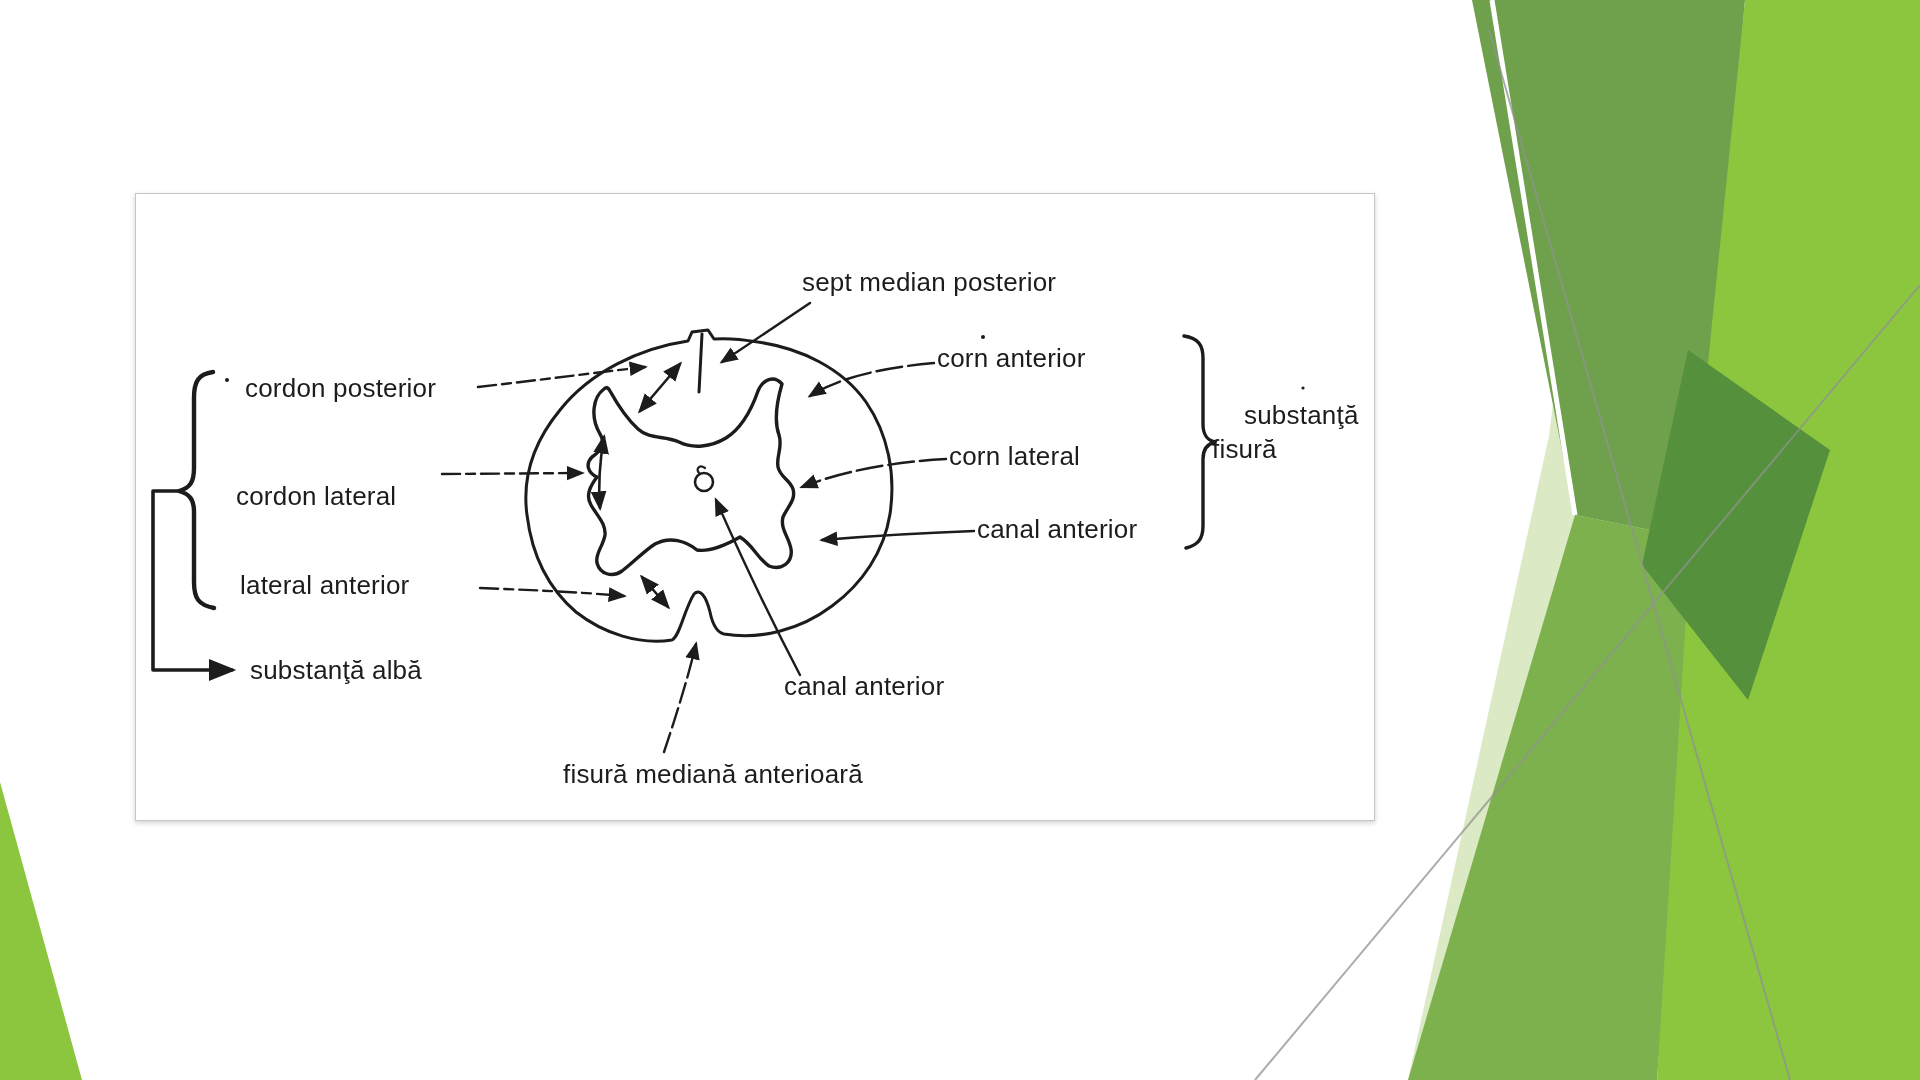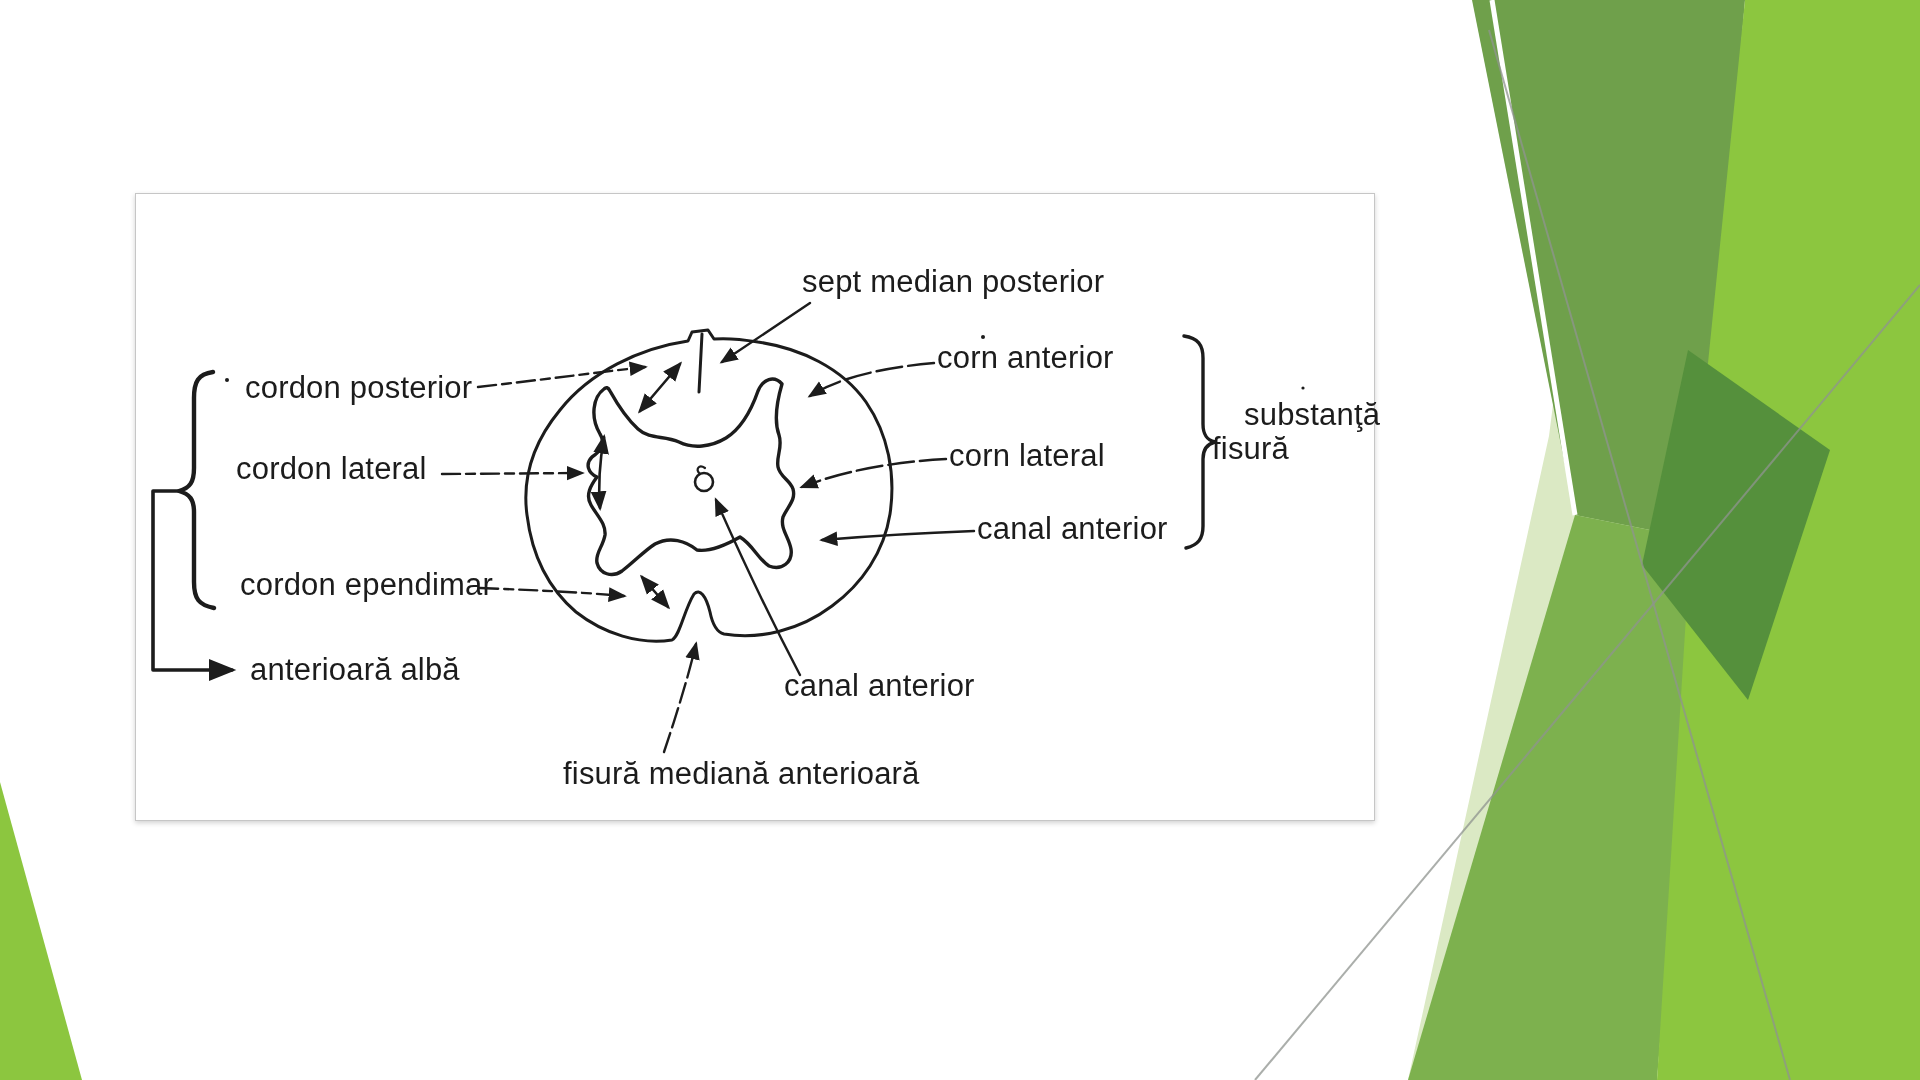--- a/index.html
+++ b/index.html
@@ -11,21 +11,21 @@
   #bg-shapes, #diagram-strokes{
     position:absolute;left:0;top:0;width:1920px;height:1080px;pointer-events:none;
   }
   #panel{
     position:absolute;left:135px;top:193px;width:1238px;height:626px;
     background:#ffffff;border:1px solid #c6c6c6;
     box-shadow:0 2px 5px rgba(0,0,0,.18);
   }
   .label{
     position:absolute;white-space:nowrap;color:#1c1c1c;
-    font-size:31px;line-height:34px;letter-spacing:.2px;
+    font-size:26px;line-height:34px;letter-spacing:.2px;
   }
 </style>
 </head>
 <body>
 
 <svg id="bg-shapes" viewBox="0 0 1920 1080" xmlns="http://www.w3.org/2000/svg">
   <polygon points="1588,128 1660,430 1700,690 1470,1080 1408,1080 1549,436" fill="#DBE9C4"></polygon>
   <polygon points="1472,0 1745,0 1700,540 1575,515" fill="#6FA04B"></polygon>
   <polygon points="1575,515 1700,540 1657,1080 1408,1080" fill="#7DB14E"></polygon>
   <polygon points="1745,0 1920,0 1920,1080 1657,1080 1692,520" fill="#8CC63F"></polygon>
@@ -119,23 +119,23 @@
       C 1207 444 1203 449 1203 459 L 1203 526
       C 1203 539 1198 545 1186 548"></path>
 
     <circle cx="227" cy="380" r="2" fill="#1c1c1c" stroke="none"></circle>
     <circle cx="983" cy="337" r="2" fill="#1c1c1c" stroke="none"></circle>
     <circle cx="1303" cy="388" r="1.6" fill="#1c1c1c" stroke="none"></circle>
   </g>
 </svg>
 
 <span class="label" style="left:245px;top:371px">cordon posterior</span>
-<span class="label" style="left:236px;top:452px">cordon lateral</span>
-<span class="label" style="left:240px;top:568px">cordon ependimar</span>
-<span class="label" style="left:250px;top:653px">anterioară albă</span>
+<span class="label" style="left:236px;top:479px">cordon lateral</span>
+<span class="label" style="left:240px;top:568px">lateral anterior</span>
+<span class="label" style="left:250px;top:653px">substanţă albă</span>
 <span class="label" style="left:802px;top:265px">sept median posterior</span>
 <span class="label" style="left:937px;top:341px">corn anterior</span>
 <span class="label" style="left:949px;top:439px">corn lateral</span>
 <span class="label" style="left:977px;top:512px">canal anterior</span>
 <span class="label" style="left:1244px;top:398px">substanţă</span>
 <span class="label" style="left:1212px;top:432px">fisură</span>
 <span class="label" style="left:784px;top:669px">canal anterior</span>
 <span class="label" style="left:563px;top:757px">fisură mediană anterioară</span>
 
 </body></html>

